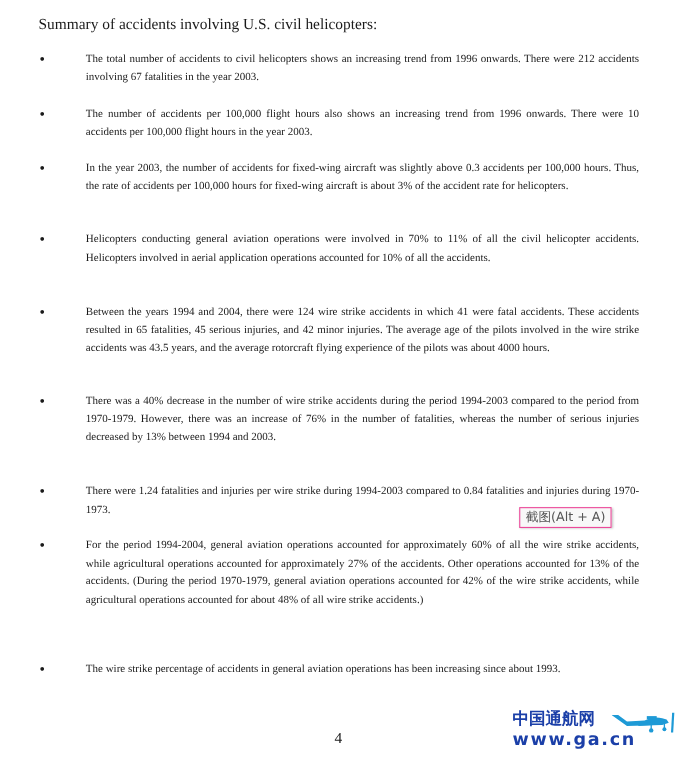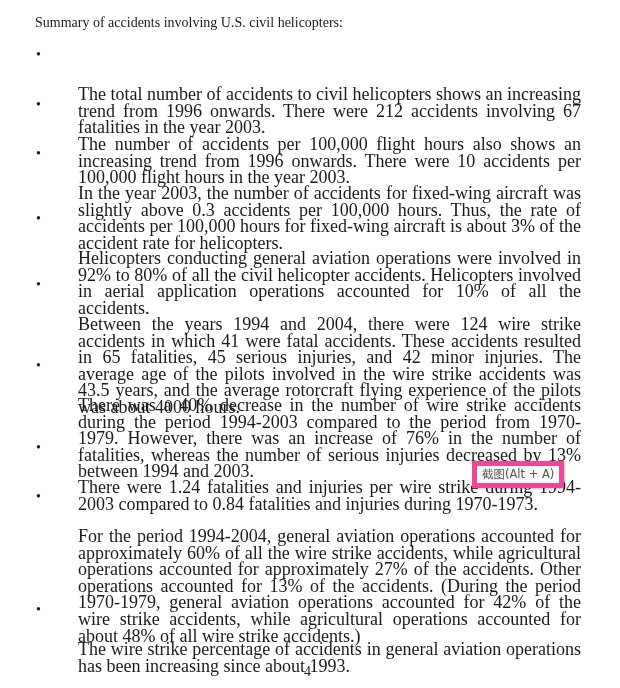--- a/index.html
+++ b/index.html
@@ -17,28 +17,27 @@
     }
     .item {
       position: absolute; left: 0; width: 620px;
     }
     .bullet {
       position: absolute; left: 36px; top: 0;
       font-size: 14px; line-height: 17px;
     }
     .text {
       position: absolute; left: 78px; width: 503px;
-      font-size: 18px; line-height: 16.6px;
+      font-size: 10px; line-height: 16.6px;
       text-align: justify;
-      margin-top: 40px;
     }
     .tooltip {
       position: absolute; left: 472px; top: 461px;
       padding: 1px 5px;
-      border: 5px solid #ec4899;
+      border: 1px solid #ec4899;
       box-shadow: 1px 1px 2px rgba(0,0,0,0.25);
       background: #f8f8f8;
       font-family: "DejaVu Sans", "Liberation Sans", sans-serif;
       font-size: 11.5px; line-height: 15px; color: #555;
     }
     .page-number {
       position: absolute; left: 304px; top: 664px;
       font-size: 14px;
     }
     .watermark {
@@ -75,21 +74,21 @@
     <div class="text">The number of accidents per 100,000 flight hours also shows an increasing trend from 1996 onwards.  There were 10 accidents per 100,000 flight hours in the year 2003.</div>
   </div>
 
   <div class="item" style="top:145px">
     <span class="bullet">•</span>
     <div class="text">In the year 2003, the number of accidents for fixed-wing aircraft was slightly above 0.3 accidents per 100,000 hours.  Thus, the rate of accidents per 100,000 hours for fixed-wing aircraft is about 3% of the accident rate for helicopters.</div>
   </div>
 
   <div class="item" style="top:210px">
     <span class="bullet">•</span>
-    <div class="text">Helicopters conducting general aviation operations were involved in 92% to 80% of all the civil helicopter accidents.  Helicopters involved in aerial application operations accounted for 10% of all the accidents.</div>
+    <div class="text">Helicopters conducting general aviation operations were involved in 70% to 11% of all the civil helicopter accidents.  Helicopters involved in aerial application operations accounted for 10% of all the accidents.</div>
   </div>
 
   <div class="item" style="top:276px">
     <span class="bullet">•</span>
     <div class="text">Between the years 1994 and 2004, there were 124 wire strike accidents in which 41 were fatal accidents.  These accidents resulted in 65 fatalities, 45 serious injuries, and 42 minor injuries.  The average age of the pilots involved in the wire strike accidents was 43.5 years, and the average rotorcraft flying experience of the pilots was about 4000 hours.</div>
   </div>
 
   <div class="item" style="top:357px">
     <span class="bullet">•</span>
     <div class="text">There was a 40% decrease in the number of wire strike accidents during the period 1994-2003 compared to the period from 1970-1979.  However, there was an increase of 76% in the number of fatalities, whereas the number of serious injuries decreased by 13% between 1994 and 2003.</div>
@@ -107,13 +106,27 @@
 
   <div class="item" style="top:601px">
     <span class="bullet">•</span>
     <div class="text">The wire strike percentage of accidents in general aviation operations has been increasing since about 1993.</div>
   </div>
 
   <div class="tooltip">截图(Alt + A)</div>
 
   <div class="page-number">4</div>
 
+  <div class="watermark">
+    <div class="wm-cn">中国通航网</div>
+    <svg class="wm-plane" width="60" height="22" viewBox="0 0 60 22">
+      <path d="M0 4 L6 4 L14 10 L30 9 Q38 5 46 7 L50 8 L52 11 L46 13 L14 14 Z" fill="#1e9ad6"></path>
+      <path d="M26 11 L40 10 L38 13 L24 14 Z" fill="#1e9ad6"></path>
+      <rect x="32" y="5" width="9" height="3" fill="#1e9ad6"></rect>
+      <path d="M55 2 L57 2 L56 20 L54 20 Z" fill="#1e9ad6"></path>
+      <circle cx="36" cy="18" r="2" fill="#1e9ad6"></circle>
+      <circle cx="48" cy="17" r="1.8" fill="#1e9ad6"></circle>
+      <line x1="36" y1="13" x2="36" y2="17" stroke="#1e9ad6" stroke-width="1.2"></line>
+      <line x1="48" y1="12" x2="48" y2="16" stroke="#1e9ad6" stroke-width="1.2"></line>
+    </svg>
+    <div class="wm-url">www.ga.cn</div>
+  </div>
 </div>
 
 </body></html>

